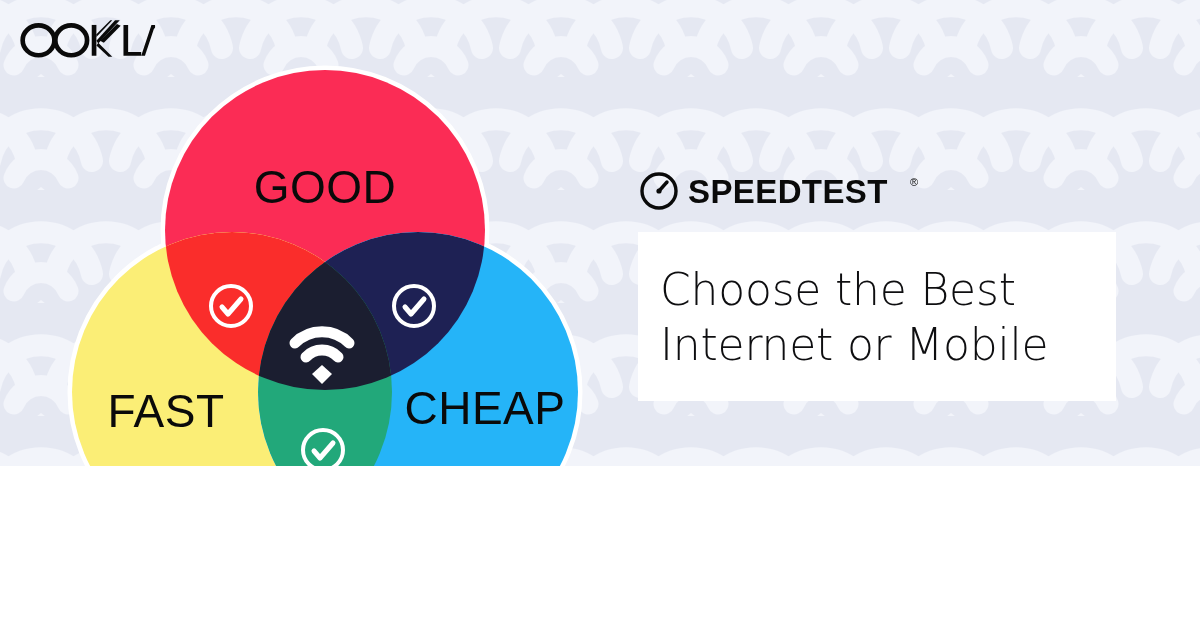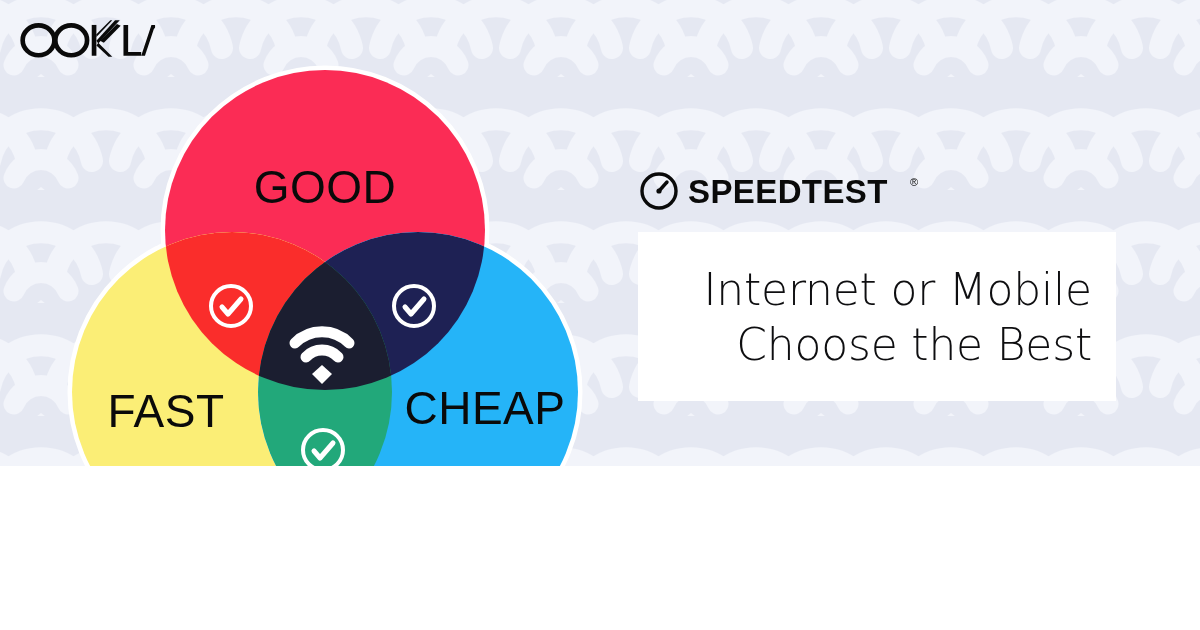--- a/index.html
+++ b/index.html
@@ -25,21 +25,20 @@
   }
   
   #venn {
     position:absolute; left:48px; top:60px;
     width:560px; height:520px;
   }
   
   #right-col {
     position:absolute; left:638px; top:170px;
     width:480px;
-    text-align:right;
   }
   #speedtest-logo {
     width:290px; height:42px;
     display:block;
     margin-bottom:20px;
   }
   #headline-card {
     width:478px;
     background:#FFFFFF;
     padding:30px 24px 28px 22px;
@@ -185,19 +184,19 @@
         <circle cx="21" cy="21" r="17" fill="none" stroke="#0A0A0A" stroke-width="3.4"></circle>
         <path d="M21,21 L29,12" fill="none" stroke="#0A0A0A" stroke-width="3.4" stroke-linecap="round"></path>
         <circle cx="21" cy="21" r="2.6" fill="#0A0A0A"></circle>
       </g>
       <text x="50" y="33" font-family="'Liberation Sans', sans-serif" font-size="33" font-weight="bold" letter-spacing="0.4" fill="#0A0A0A">SPEEDTEST</text>
       <text x="272" y="16" font-family="'Liberation Sans', sans-serif" font-size="11" fill="#0A0A0A">®</text>
     </svg>
 
     <div id="headline-card">
       <h1 id="headline">
+        <span class="hl-line">Choose the Best</span>
         <span class="hl-line">Internet or Mobile</span>
-        <span class="hl-line">Choose the Best</span>
       </h1>
     </div>
   </div>
 
 </div>
 
 </body></html>

